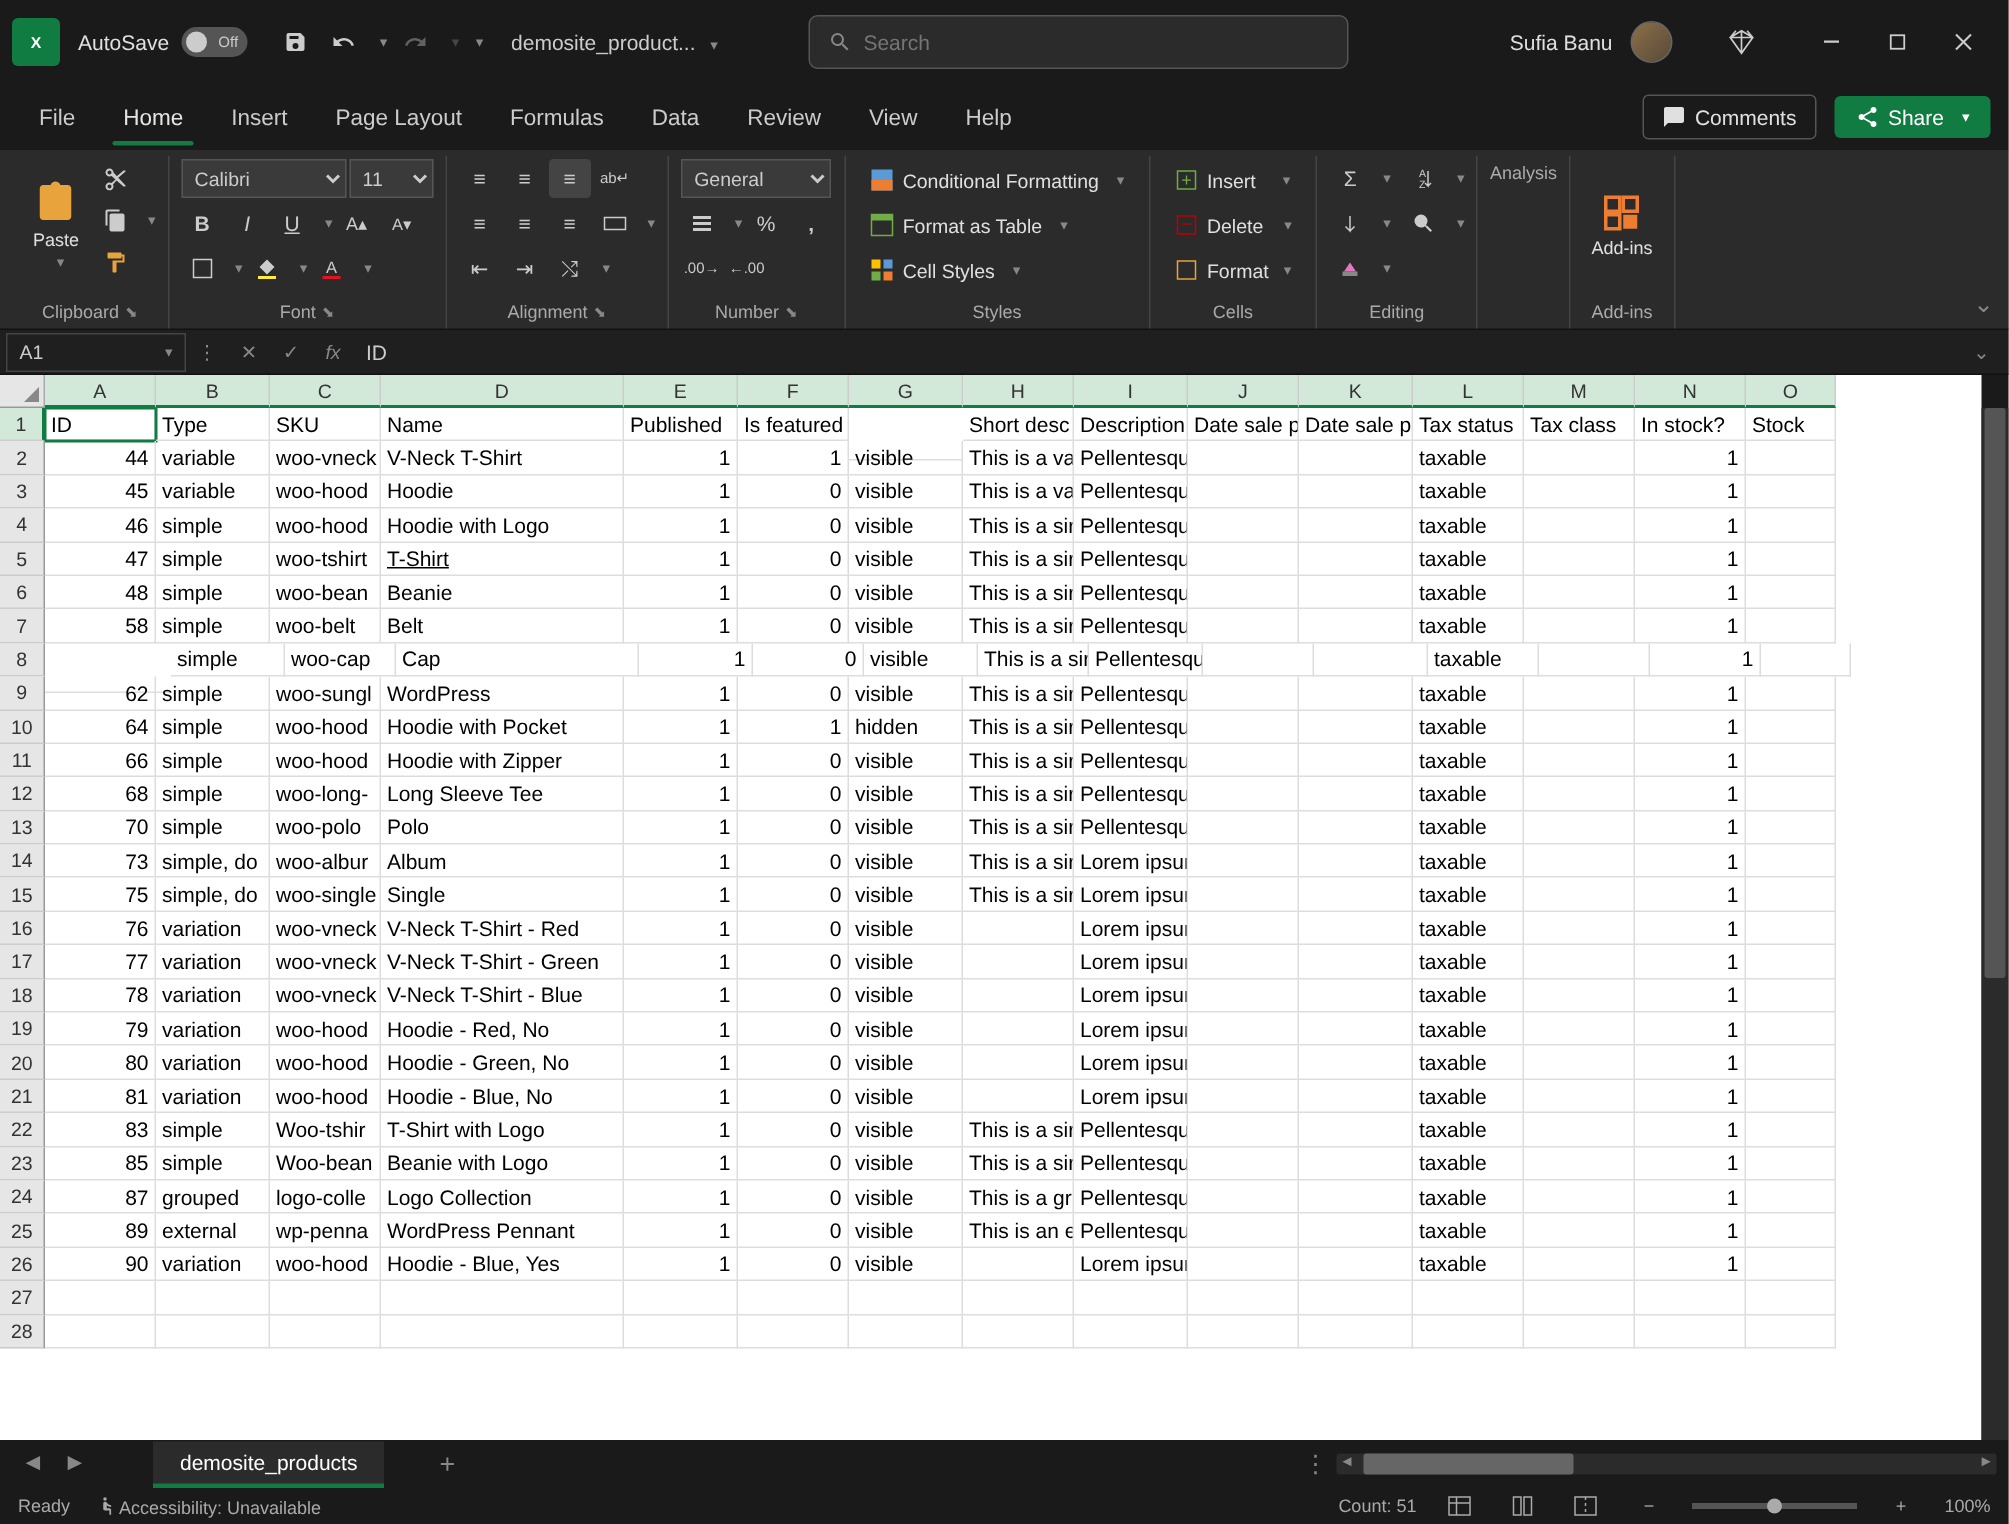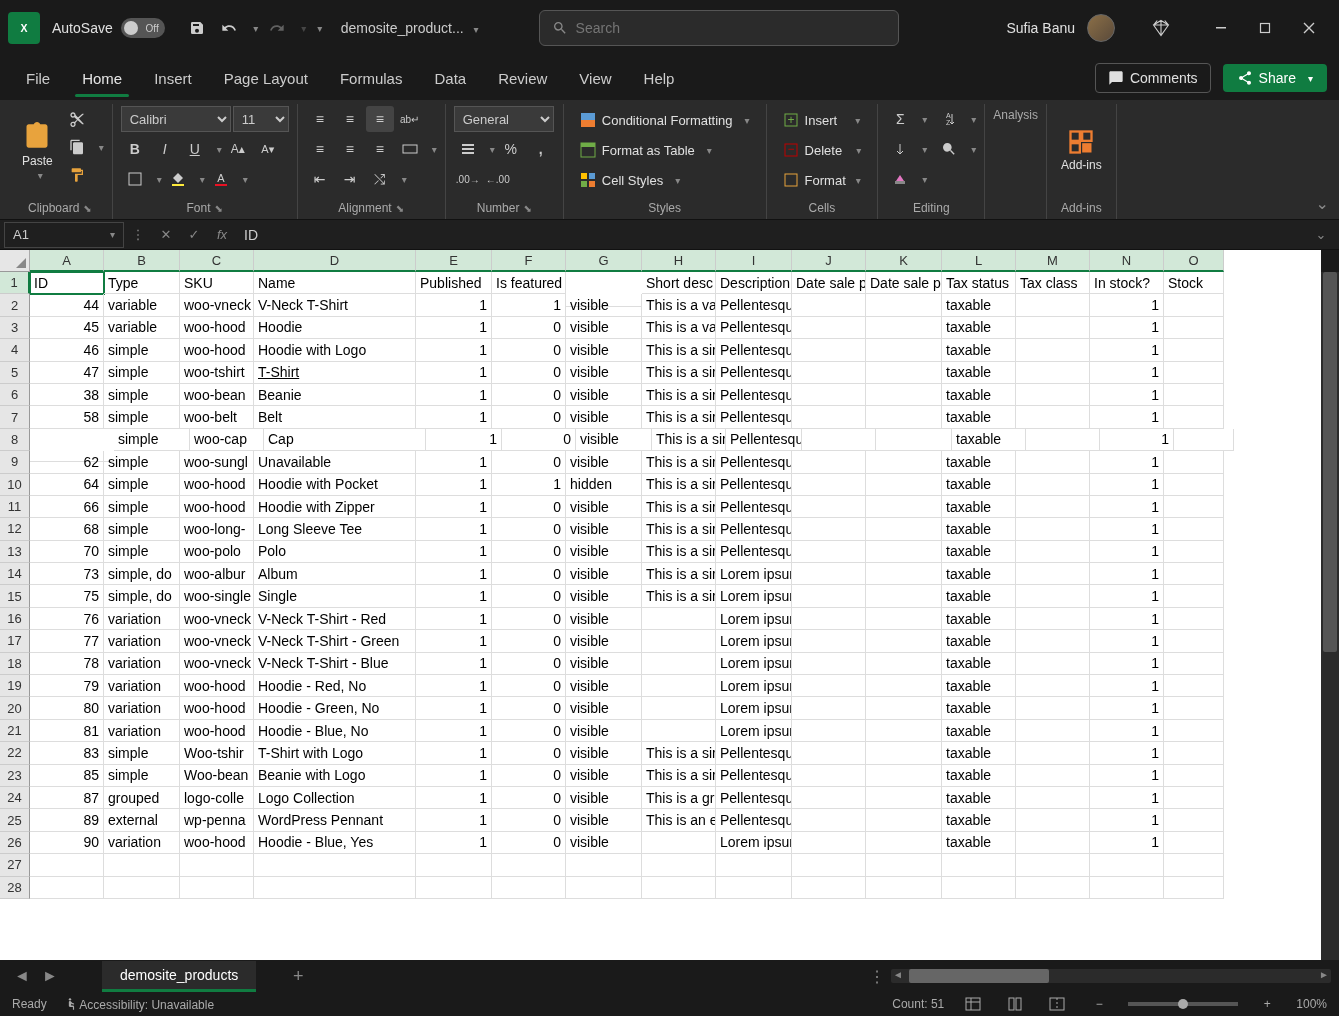--- a/index.html
+++ b/index.html
@@ -624,21 +624,21 @@
         <div class="cell" style="width: 74px;">This is a sir</div>
         <div class="cell" style="width: 76px;">Pellentesque habitant morbi trist</div>
         <div class="cell" style="width: 74px;"></div>
         <div class="cell" style="width: 76px;"></div>
         <div class="cell" style="width: 74px;">taxable</div>
         <div class="cell" style="width: 74px;"></div>
         <div class="cell num" style="width: 74px;">1</div>
         <div class="cell" style="width: 60px;"></div>
       </div>
       <div class="cell-row">
-        <div class="cell num" style="width: 74px;">38</div>
+        <div class="cell num" style="width: 74px;">48</div>
         <div class="cell" style="width: 76px;">simple</div>
         <div class="cell" style="width: 74px;">woo-bean</div>
         <div class="cell" style="width: 162px;">Beanie</div>
         <div class="cell num" style="width: 76px;">1</div>
         <div class="cell num" style="width: 74px;">0</div>
         <div class="cell" style="width: 76px;">visible</div>
         <div class="cell" style="width: 74px;">This is a sir</div>
         <div class="cell" style="width: 76px;">Pellentesque habitant morbi trist</div>
         <div class="cell" style="width: 74px;"></div>
         <div class="cell" style="width: 76px;"></div>
@@ -678,21 +678,21 @@
         <div class="cell" style="width: 76px;"></div>
         <div class="cell" style="width: 74px;">taxable</div>
         <div class="cell" style="width: 74px;"></div>
         <div class="cell num" style="width: 74px;">1</div>
         <div class="cell" style="width: 60px;"></div>
       </div>
       <div class="cell-row">
         <div class="cell num" style="width: 74px;">62</div>
         <div class="cell" style="width: 76px;">simple</div>
         <div class="cell" style="width: 74px;">woo-sungl</div>
-        <div class="cell" style="width: 162px;">Unavailable</div>
+        <div class="cell" style="width: 162px;">WordPress</div>
         <div class="cell num" style="width: 76px;">1</div>
         <div class="cell num" style="width: 74px;">0</div>
         <div class="cell" style="width: 76px;">visible</div>
         <div class="cell" style="width: 74px;">This is a sir</div>
         <div class="cell" style="width: 76px;">Pellentesque habitant morbi trist</div>
         <div class="cell" style="width: 74px;"></div>
         <div class="cell" style="width: 76px;"></div>
         <div class="cell" style="width: 74px;">taxable</div>
         <div class="cell" style="width: 74px;"></div>
         <div class="cell num" style="width: 74px;">1</div>

